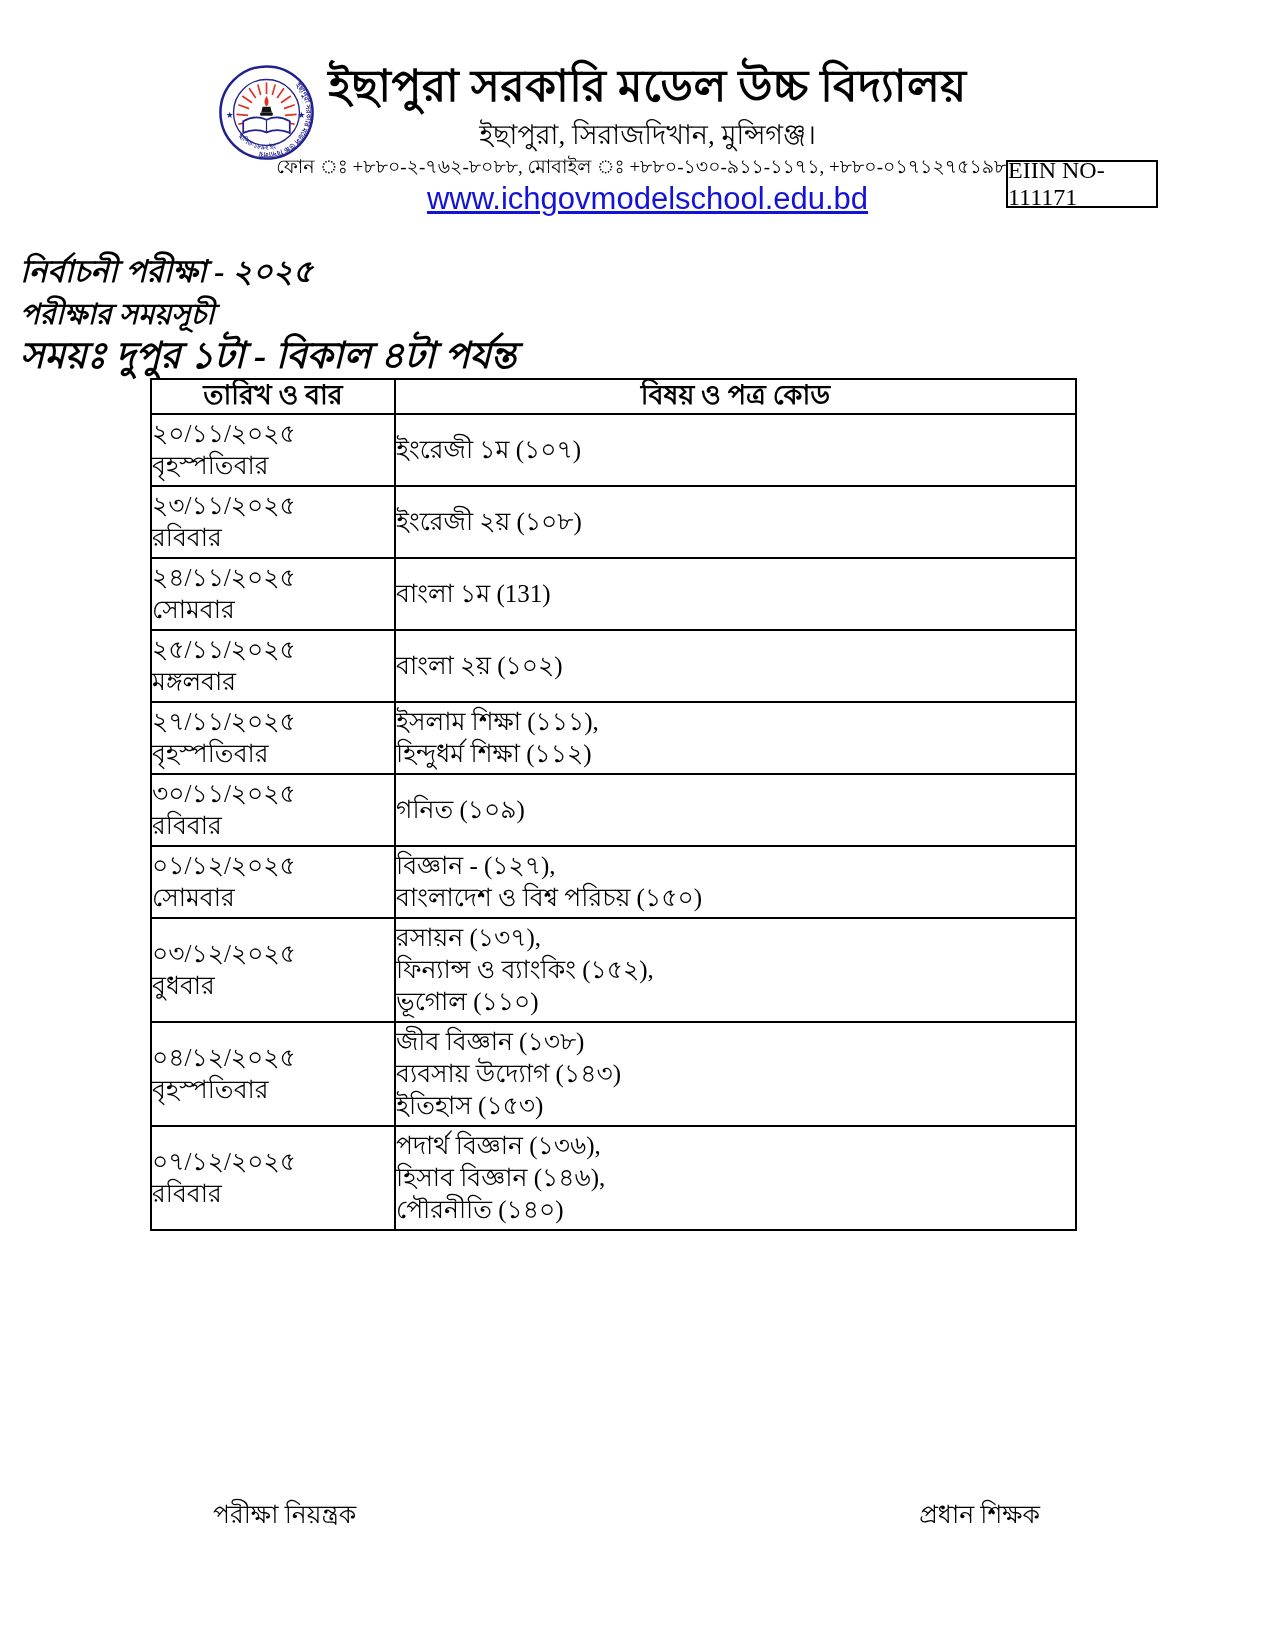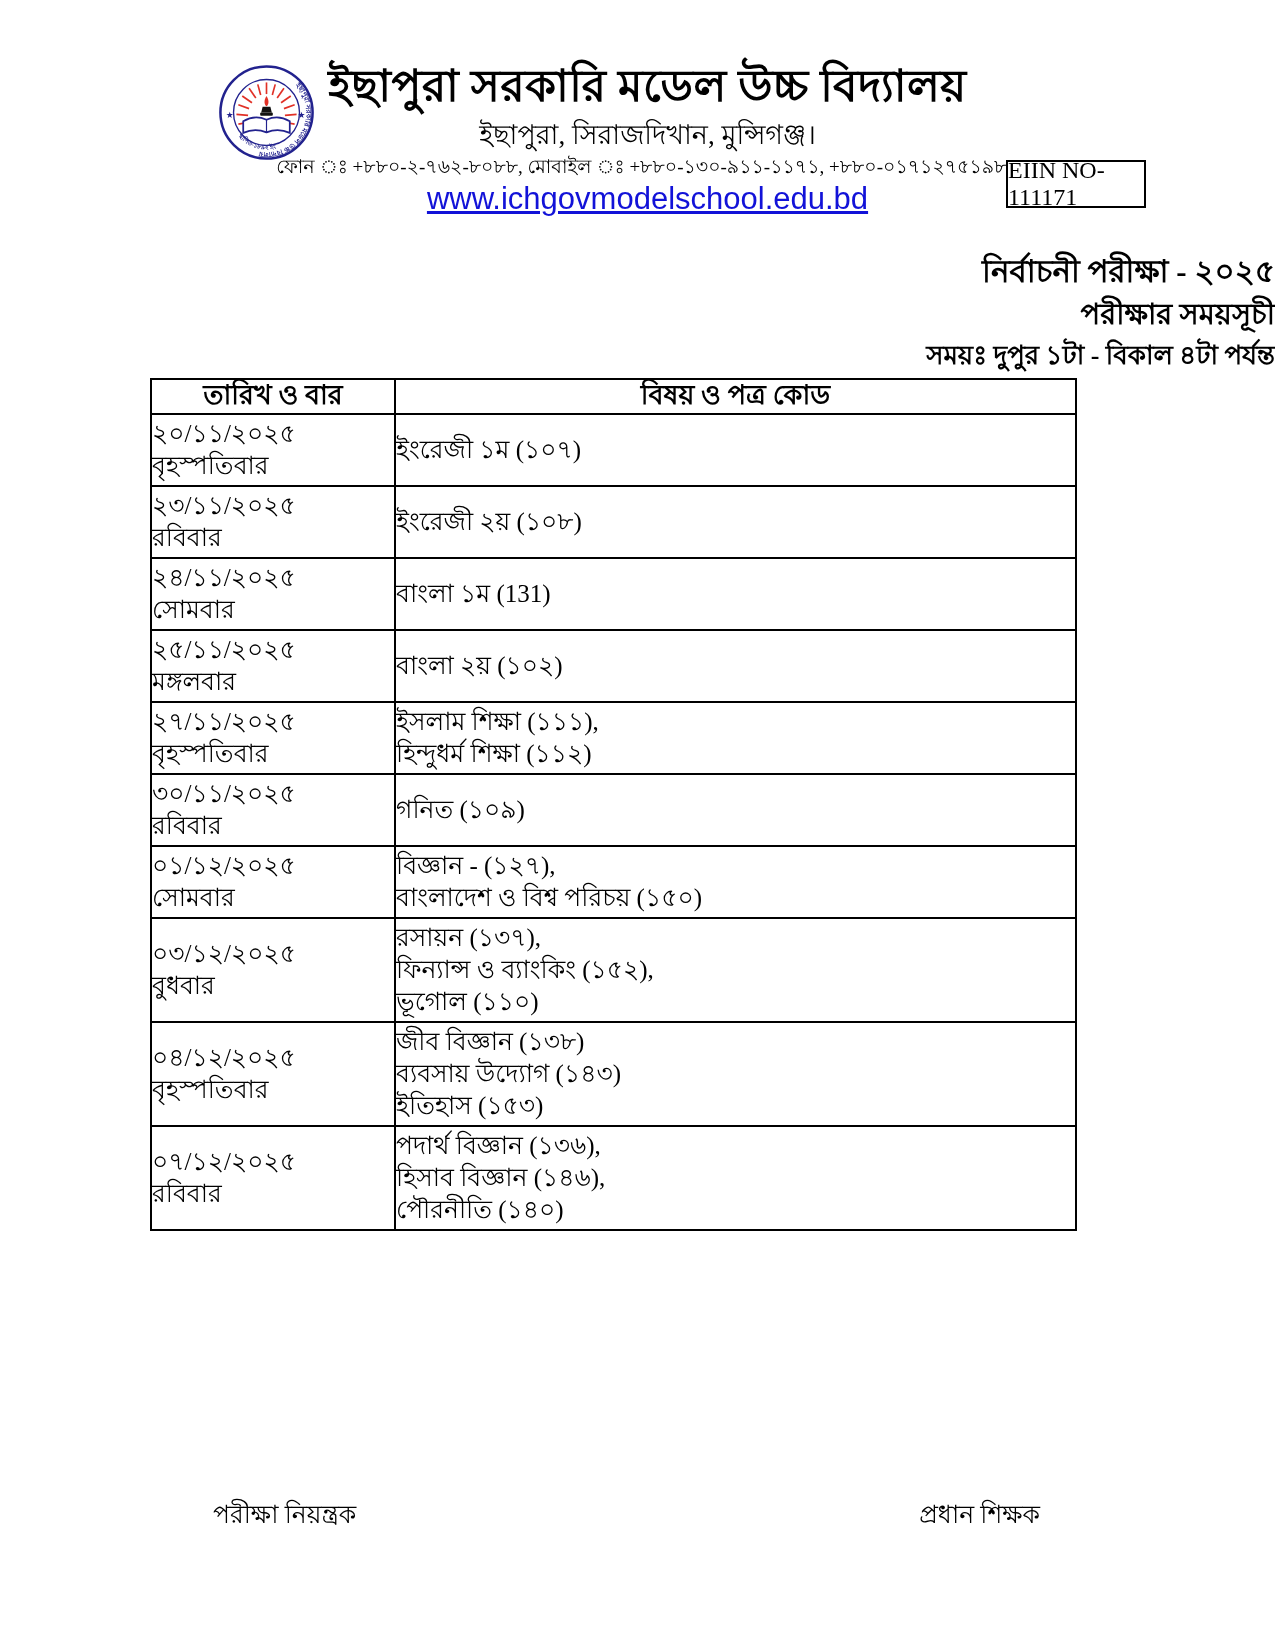--- a/index.html
+++ b/index.html
@@ -24,32 +24,32 @@
   .school-address{font-size:27px;line-height:35px;}
   .phone-line{font-size:19px;line-height:27px;}
   .website-wrap{margin-top:4px;}
   .website{
     display:inline-block;
     font-family:"Liberation Sans","DejaVu Sans",sans-serif;
     font-size:31px;line-height:30px;color:var(--link-blue);
     text-decoration:underline;
   }
   .eiin-box{
-    position:absolute;left:1006px;top:160px;width:140px;height:48px;
+    position:absolute;left:1006px;top:160px;width:152px;height:48px;
     border:2px solid var(--ink);
     display:flex;align-items:center;justify-content:flex-end;
     font-family:"Liberation Serif","DejaVu Serif",serif;font-size:24px;
     background:var(--paper);
   }
 
   
-  .titles{position:absolute;left:20px;top:250px;width:1255px;text-align:right;font-weight:bold;}
+  .titles{position:absolute;left:20px;top:250px;width:1255px;text-align:left;font-weight:bold;font-style:italic;}
   .title-1{font-size:31px;line-height:43px;}
   .title-2{font-size:29px;line-height:42px;}
-  .title-3{font-size:26px;line-height:41px;}
+  .title-3{font-size:37px;line-height:41px;}
 
   
   table.schedule{
     position:absolute;left:150px;top:378px;width:925px;
     border-collapse:collapse;table-layout:fixed;background:var(--paper);
   }
   table.schedule col.c-date{width:244px;}
   table.schedule col.c-sub{width:681px;}
   table.schedule th,table.schedule td{border:2px solid var(--ink);}
   table.schedule th{

